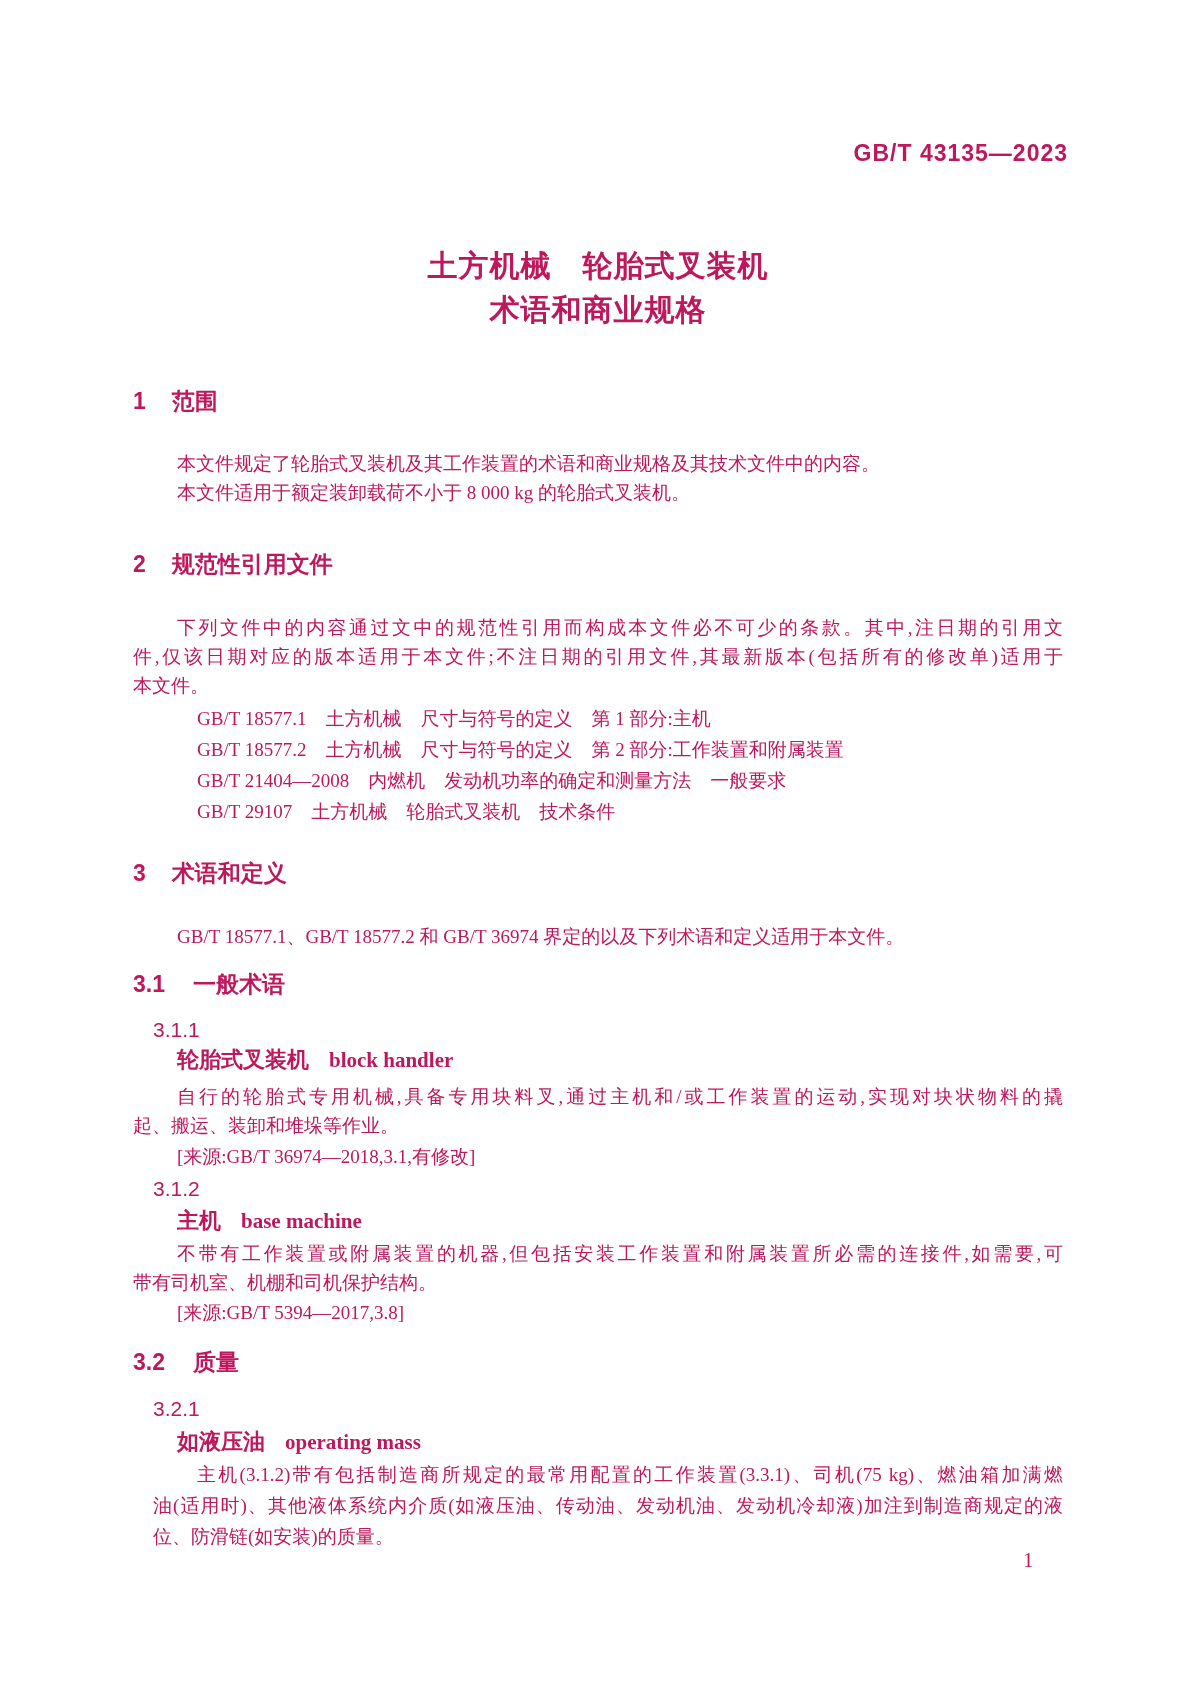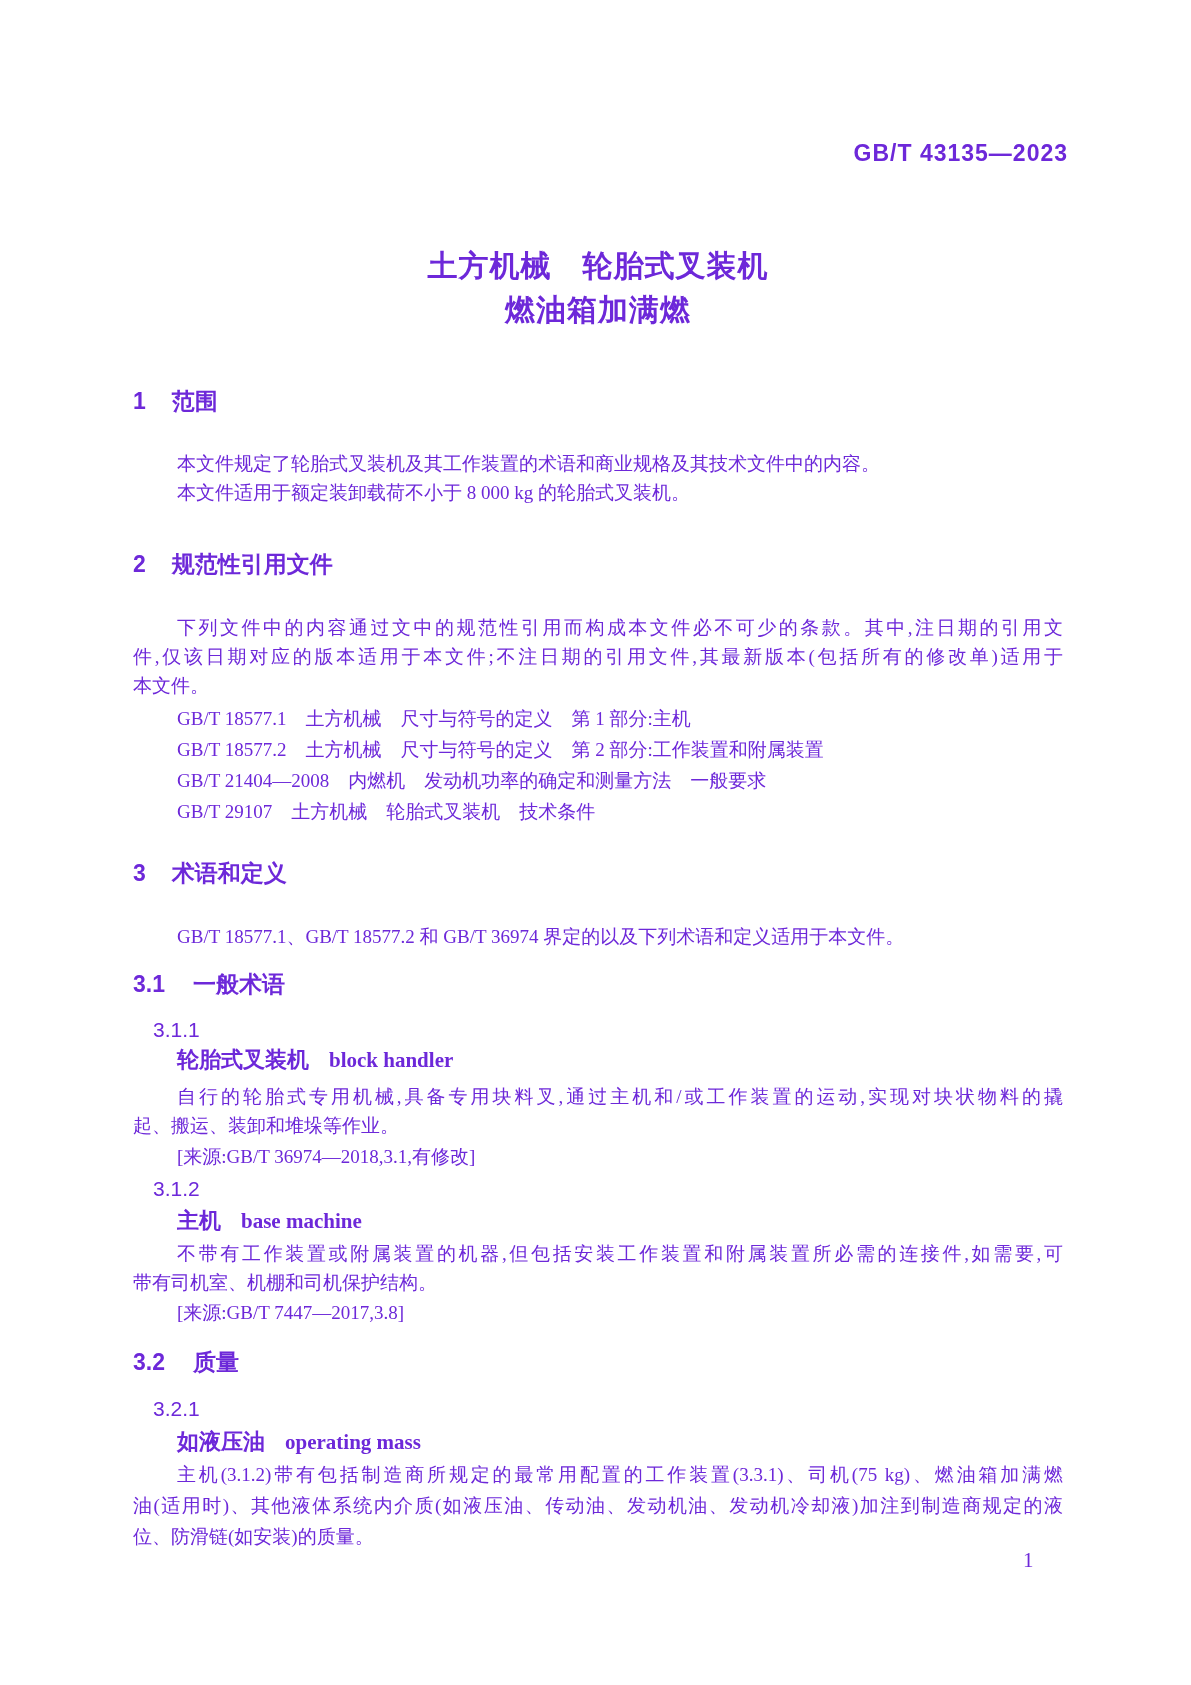--- a/index.html
+++ b/index.html
@@ -1,21 +1,21 @@
 <!DOCTYPE html>
 <html><head>
 <meta charset="utf-8">
 <style>
   html,body{margin:0;padding:0;background:#e8e8e8;}
   .page{
     position:relative;
     width:1191px;height:1685px;
     margin:0 auto;
     background:#ffffff;
-    color:#6d28d9;
+    color:#be185d;
     overflow:hidden;
   }
   .abs{position:absolute;}
   .content{left:133px;width:930px;}
 
   .header-code{
     top:140px;right:123px;
     font:bold 23px/26px "Liberation Sans","DejaVu Sans",sans-serif;
     letter-spacing:1px;
   }
@@ -31,42 +31,42 @@
   .h-l2 .h-num{display:inline-block;margin-right:28px;}
   .clause-num{font:21px/24px "Liberation Sans","DejaVu Sans",sans-serif;margin-left:20px;}
 
   .term-line{padding-left:44px;line-height:26px;}
   .term-zh{font:bold 22px/26px "Liberation Sans","DejaVu Sans",sans-serif;}
   .term-en{font:bold 21px/26px "Liberation Serif","DejaVu Serif",serif;margin-left:20px;}
 
   .body{font-family:Liberation Serif, serif;font-size:19px;}
   .lh26 .line{line-height:26px;}
   .lh29 .line{line-height:29px;}
-  .lh31 .line{line-height:31px;}
+  .lh31 .line{line-height:31px;margin-left:20px;}
 
   .lines-justify .line{text-align:justify;text-align-last:justify;}
   .lines-justify .line:first-child{text-indent:44px;}
   .lines-justify .line:last-child{text-align-last:left;}
 
   .lines-plain .line{text-indent:44px;text-align:left;}
   .refs .line{padding-left:44px;text-align:left;}
 
   .source-line{padding-left:44px;font:19px/26px "Liberation Serif","DejaVu Serif",serif;}
   .page-num{top:1548px;left:1023px;font:21px/24px "Liberation Serif","DejaVu Serif",serif;}
 </style>
 </head>
 <body>
 
 <div class="page">
 
   <div class="abs header-code">GB/T 43135—2023</div>
 
   <div class="abs doc-title">
     <div>土方机械　轮胎式叉装机</div>
-    <div>燃油箱加满燃</div>
+    <div>术语和商业规格</div>
   </div>
 
   <div class="abs content h-l1" style="top:388px">
     <span class="h-num">1</span><span>范围</span>
   </div>
   <div class="abs content body lines-plain lh29" style="top:449px">
       <div class="line">本文件规定了轮胎式叉装机及其工作装置的术语和商业规格及其技术文件中的内容。</div>
       <div class="line">本文件适用于额定装卸载荷不小于 8 000 kg 的轮胎式叉装机。</div>
     </div>
 
@@ -107,21 +107,21 @@
   <div class="abs content source-line" style="top:1144px">[来源:GB/T 36974—2018,3.1,有修改]</div>
 
   <div class="abs content clause-num" style="top:1177px">3.1.2</div>
   <div class="abs content body lines-justify lh29" style="top:1239px">
       <div class="line">不带有工作装置或附属装置的机器,但包括安装工作装置和附属装置所必需的连接件,如需要,可</div>
       <div class="line">带有司机室、机棚和司机保护结构。</div>
     </div>
   <div class="abs content term-line" style="top:1208px">
     <span class="term-zh">主机</span><span class="term-en">base machine</span>
   </div>
-  <div class="abs content source-line" style="top:1300px">[来源:GB/T 7447—2017,3.8]</div>
+  <div class="abs content source-line" style="top:1300px">[来源:GB/T 5394—2017,3.8]</div>
 
   <div class="abs content h-l2" style="top:1349px">
     <span class="h-num">3.2</span><span>质量</span>
   </div>
 
   <div class="abs content clause-num" style="top:1397px">3.2.1</div>
   <div class="abs content term-line" style="top:1429px">
     <span class="term-zh">如液压油</span><span class="term-en">operating mass</span>
   </div>
   <div class="abs content body lines-justify lh31" style="top:1459px">

